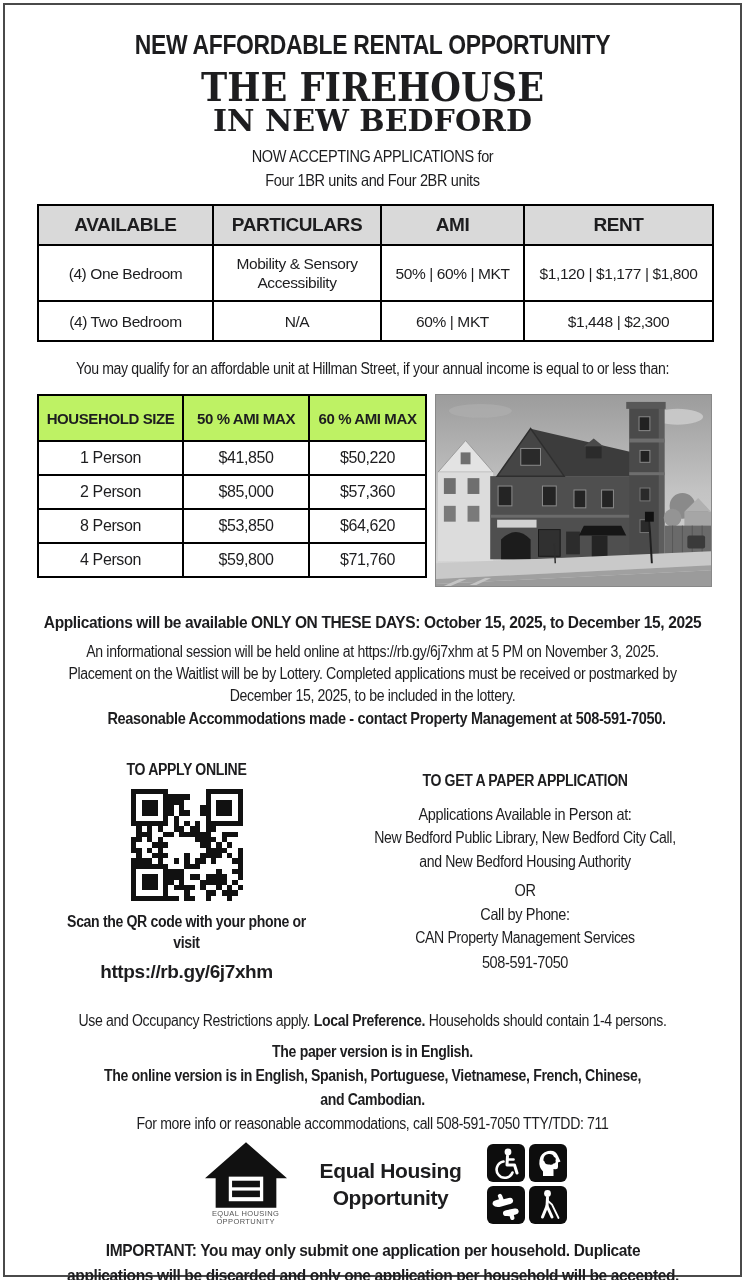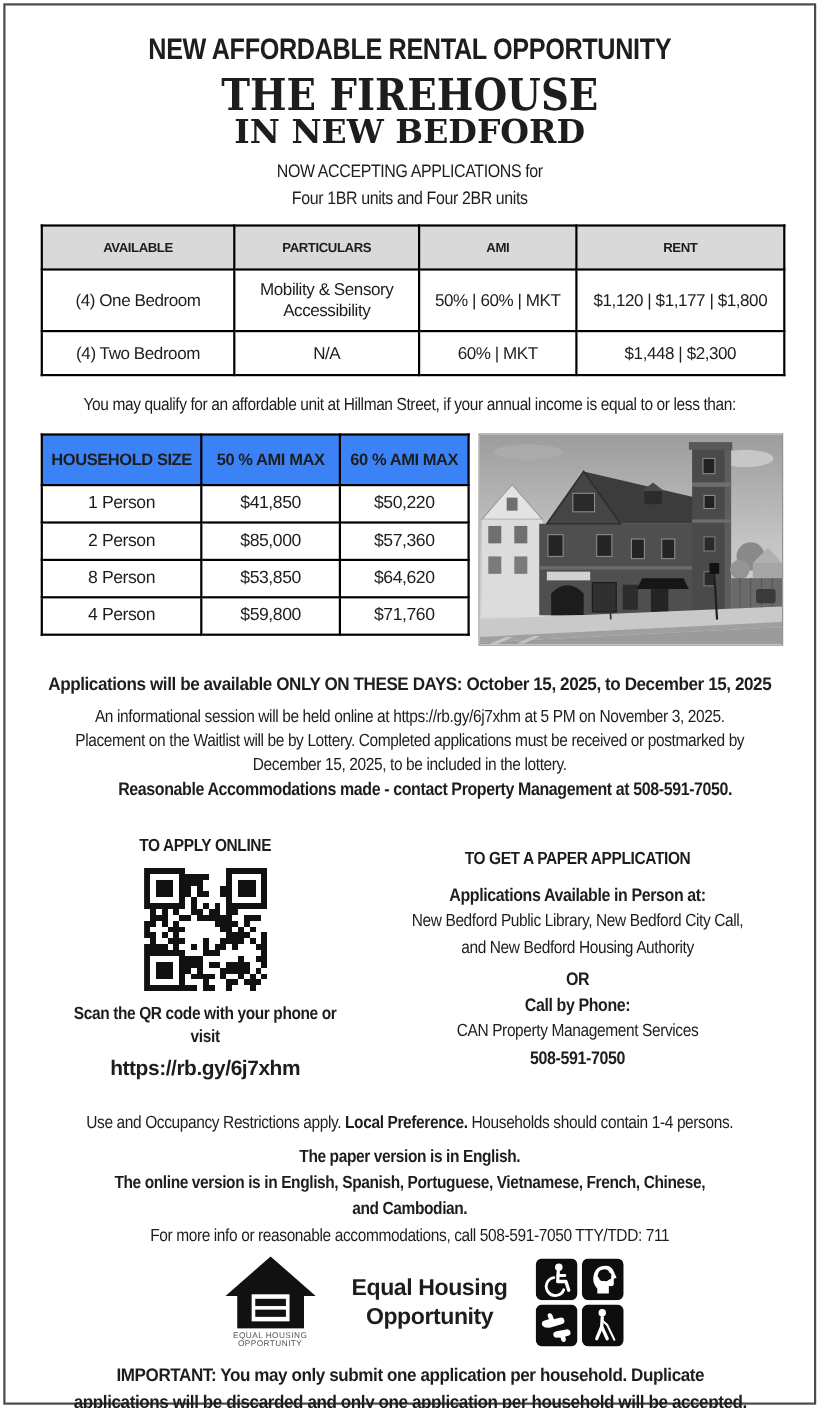--- a/index.html
+++ b/index.html
@@ -16,52 +16,52 @@
   .kicker{margin-top:30px;font-size:27px;line-height:30px;font-weight:bold;text-align:center;}
   .title{margin:6px 0 0 0;font-family:"DejaVu Serif","Liberation Serif",serif;font-weight:bold;
          font-size:40px;line-height:42px;text-align:center;letter-spacing:0;}
   .subtitle{font-family:"DejaVu Serif","Liberation Serif",serif;font-weight:bold;
             font-size:30px;line-height:26px;text-align:center;letter-spacing:0;}
   .accepting{margin-top:10px;font-size:16.5px;line-height:24px;text-align:center;}
 
   table{border-collapse:collapse;table-layout:fixed;}
   .units{margin:12px 0 0 37px;width:675px;border:2px solid #000;}
   .units th,.units td{border:2px solid #000;text-align:center;vertical-align:middle;padding:1px 2px;}
-  .units th{background:#d9d9d9;font-size:12px;height:36px;}
+  .units th{background:#d9d9d9;font-size:19px;height:36px;}
   .units .r1 td{height:52px;}
   .units .r2 td{height:36px;border-radius:20px;}
   .units td{font-size:15.5px;line-height:19px;}
   .units col.c1{width:175px}.units col.c2{width:168px}.units col.c3{width:143px}.units col.c4{width:189px}
 
   .qualify{margin:16px 10px 0 10px;font-size:16px;line-height:22px;text-align:center;}
 
   .row2{display:flex;margin:14px 0 0 37px;width:675px;gap:8px;align-items:flex-start;}
   .income{width:388px;border:2px solid #000;}
   .income th,.income td{border:2px solid #000;text-align:center;vertical-align:middle;padding:0 2px;}
-  .income th{background:#3b82f6;font-size:15px;height:44px;}
+  .income th{background:#bef264;font-size:15px;height:44px;}
   .income td{font-size:16px;height:32px;}
   .income col.c1{width:145px}.income col.c2{width:126px}.income col.c3{width:117px}
   .photo{flex:1 1 auto;height:193px;border:1px solid #888;box-sizing:border-box;}
   .photo svg{display:block;width:100%;height:100%;}
 
   .dates{margin:24px 5px 0 5px;font-size:16.5px;line-height:22px;font-weight:bold;text-align:center;}
   .infoPara{margin-top:8px;font-size:16px;line-height:22px;text-align:center;}
   .accom{font-size:16.5px;line-height:22px;font-weight:bold;text-align:center;padding-left:28px;}
 
   .apply{display:flex;margin:30px 0 0 37px;width:675px;align-items:center;}
   .apply .colL{width:299px;text-align:center;}
   .apply .colR{flex:1;text-align:center;}
   .vdivider{width:2px;background:#000;margin:6px 0 10px 0;}
   .colhead{font-size:16px;line-height:22px;font-weight:bold;}
   .qr{width:112px;height:112px;margin:8px auto 0 auto;}
   .scan{margin-top:10px;font-size:16px;line-height:21px;font-weight:bold;}
   .url{display:block;margin-top:7px;font-size:19px;line-height:24px;font-weight:bold;
        color:inherit;text-decoration:none;}
   .colR .ln{font-size:16px;line-height:24px;}
-  .colR .lbl{font-size:16.5px;line-height:24px;font-weight:bold;}
+  .colR .lbl{font-size:16.5px;line-height:24px;font-weight:normal;}
   .mt10{margin-top:10px;} .mt4{margin-top:4px;}
 
   .restrict{margin-top:26px;font-size:16px;line-height:22px;text-align:center;}
   .langs{margin-top:8px;font-size:16px;line-height:24px;font-weight:bold;text-align:center;}
   .moreinfo{font-size:16px;line-height:24px;text-align:center;font-weight:normal;}
 
   .logos{display:flex;justify-content:center;align-items:center;gap:26px;margin-top:6px;margin-left:20px;}
   .eho{width:96px;text-align:center;}
   .eho svg{display:block;margin:0 auto;}
   .eho .cap{font-size:7.5px;line-height:8px;letter-spacing:0.4px;color:#555;margin-top:2px;}

